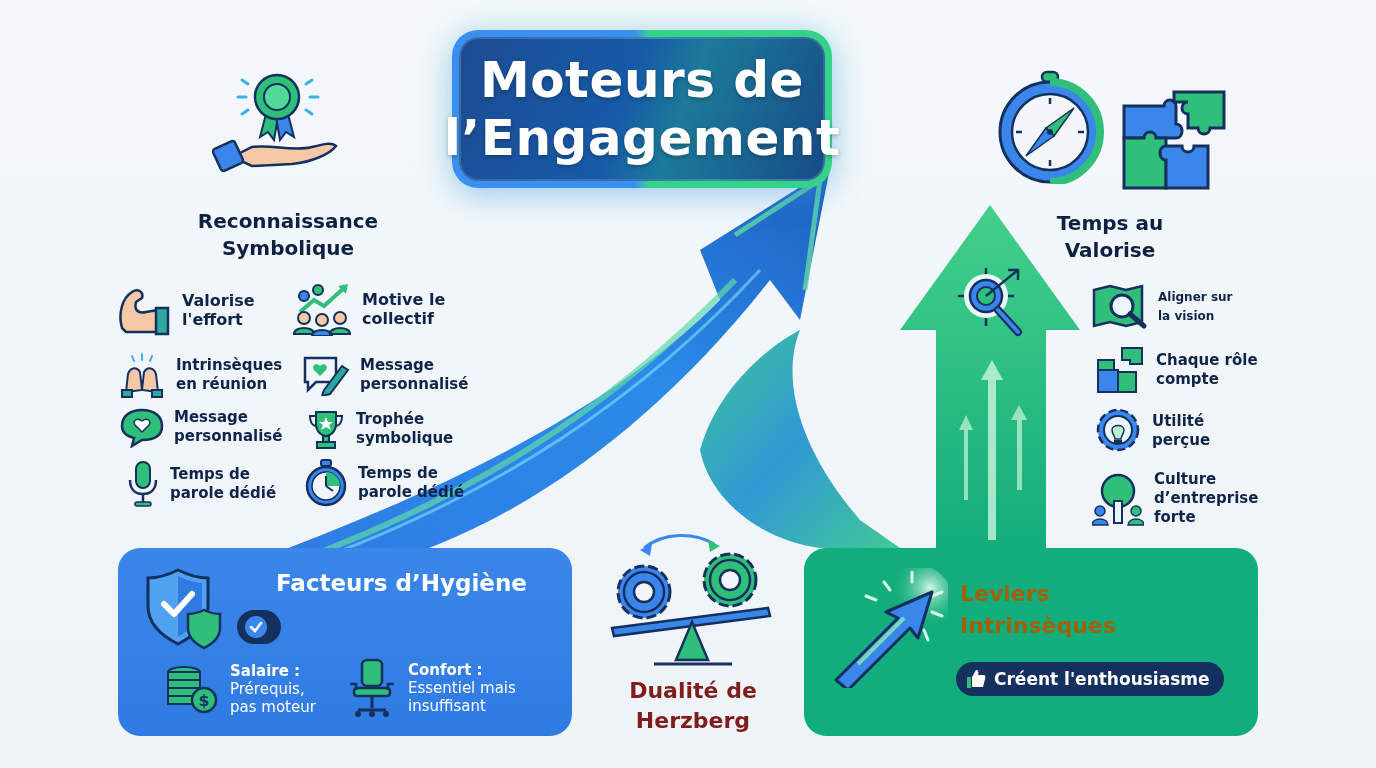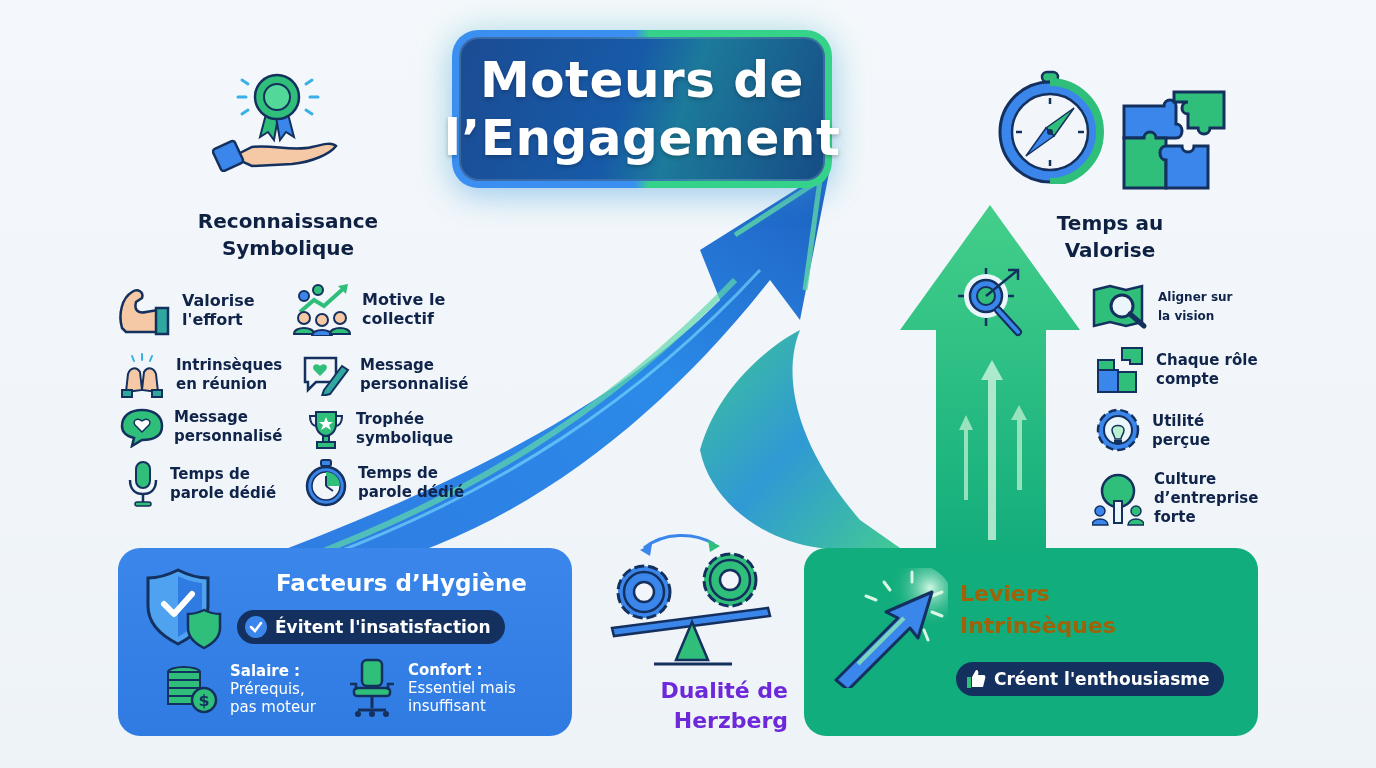--- a/index.html
+++ b/index.html
@@ -71,22 +71,22 @@
     left: 804px; top: 548px; width: 454px; height: 188px;
     background: #12ad7c;
     border-radius: 22px;
   }
   .intr-title {
     left: 960px; top: 578px; color: #a16207; font-weight: bold; font-size: 22px; line-height: 32px;
   }
 
   
   .duality-title {
-    left: 598px; top: 676px; width: 190px; text-align: right;
-    font-weight: bold; font-size: 22px; line-height: 30px; color: #6d28d9;
+    left: 598px; top: 676px; width: 190px; text-align: center;
+    font-weight: bold; font-size: 22px; line-height: 30px; color: #7f1d1d;
   }
 </style>
 </head>
 <body>
 
 <svg class="abs" style="left:0;top:0" width="1376" height="768" viewBox="0 0 1376 768">
   <defs>
     <linearGradient id="gBlueArrow" x1="0" y1="1" x2="1" y2="0">
       <stop offset="0" stop-color="#2f7be2"></stop>
       <stop offset="0.6" stop-color="#2b8ae8"></stop>
@@ -353,21 +353,20 @@
   <polyline points="22,38 32,48 50,28" fill="none" stroke="#fff" stroke-width="6" stroke-linecap="round" stroke-linejoin="round"></polyline>
   <path d="M62 44 C 68 47, 74 48, 78 48 V62 C 78 72, 70 78, 62 82 C 54 78, 46 72, 46 62 V48 C 50 48, 56 47, 62 44 Z" fill="#2fbf7a" stroke="#14305e" stroke-width="2.5"></path>
 </svg>
 <div class="abs hyg-title">Facteurs d’Hygiène</div>
 <div class="abs pill" style="left:237px;top:610px">
   <span class="pill-check">
     <svg width="14" height="14" viewBox="0 0 14 14">
         <polyline points="2,7 6,11 12,3" fill="none" stroke="#fff" stroke-width="2.5" stroke-linecap="round"></polyline>
       </svg>
   </span>
-  <span>Évitent l'insatisfaction</span>
 </div>
 <div class="abs item" style="left:164px;top:662px">
   <svg class="icon" width="56" height="50" viewBox="0 0 56 50">
     <g fill="#2fbf7a" stroke="#14305e" stroke-width="2">
       <ellipse cx="20" cy="8" rx="16" ry="5"></ellipse>
         <rect x="4" y="8" width="32" height="8"></rect>
       <rect x="4" y="16" width="32" height="8"></rect>
         <rect x="4" y="24" width="32" height="8"></rect>
         <rect x="4" y="32" width="32" height="8"></rect>
     </g>

